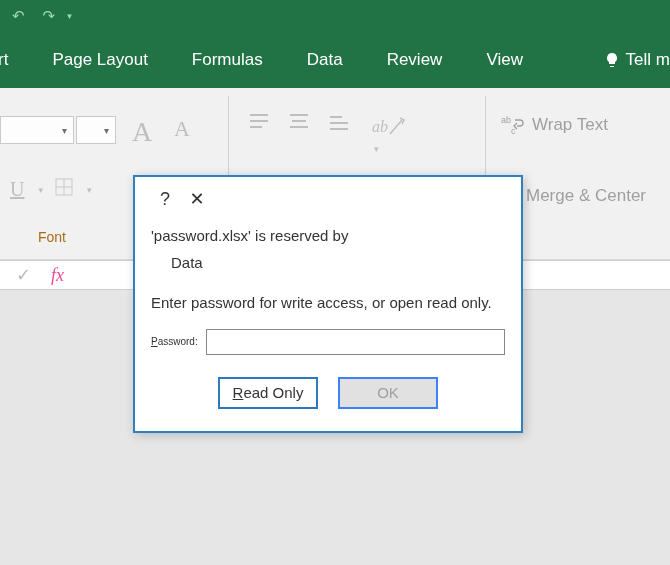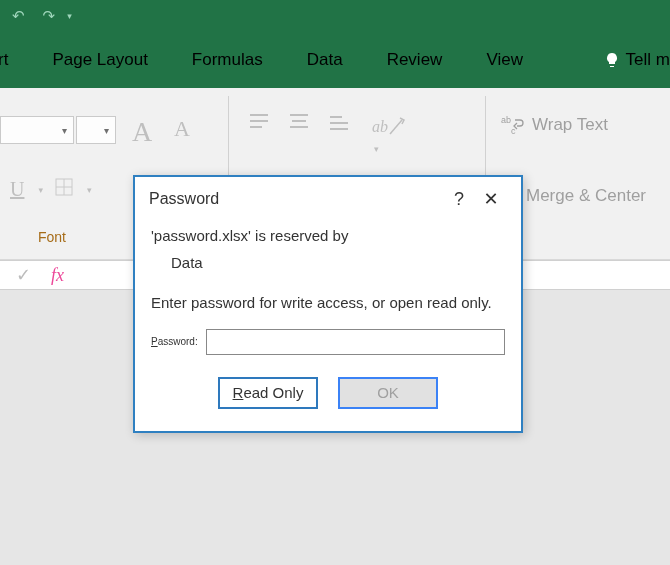--- a/index.html
+++ b/index.html
@@ -20,21 +20,21 @@
     padding-left: 12px;
     gap: 18px;
   }
   .qat .icon { color: #9fd6bb; font-size: 15px; }
   .qat .drop { color: #9fd6bb; font-size: 9px; margin-left: -6px; }
   .tabs {
     background: #217346;
     height: 56px;
     display: flex;
     align-items: center;
-    color: #000000;
+    color: #ffffff;
     font-size: 17px;
     gap: 44px;
     padding-left: 0;
   }
   .tabs .tab { cursor: default; white-space: nowrap; }
   .tabs .tab.first { margin-left: -2px; }
   .tell { display: flex; align-items: center; gap: 6px; margin-left: auto; padding-right: 0; }
   .bulb { width: 16px; height: 16px; }
   
   .ribbon {
@@ -253,21 +253,20 @@
 
 <div class="fbar">
   <span class="accept">✓</span>
   <span class="fx">fx</span>
 </div>
 
 <div class="sheet"></div>
 
 <div class="dialog">
   <div class="titlebar">
-    <span class="title">Password</span>
     <span class="tbtn">?</span>
     <span class="tbtn">✕</span>
   </div>
   <div class="bodytxt">
     <div>'password.xlsx' is reserved by</div>
     <div class="who">Data</div>
     <div class="instr">Enter password for write access, or open read only.</div>
     <div class="pw-row">
       <label><span class="ul">P</span><span>assword:</span></label>
       <input type="password" value="" style="">

